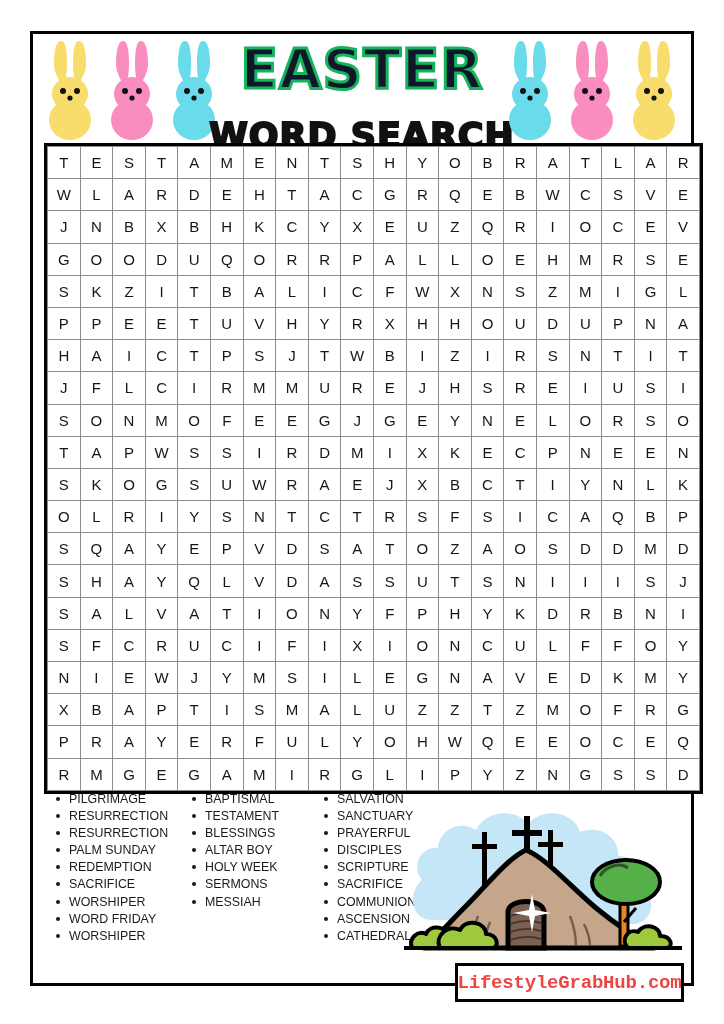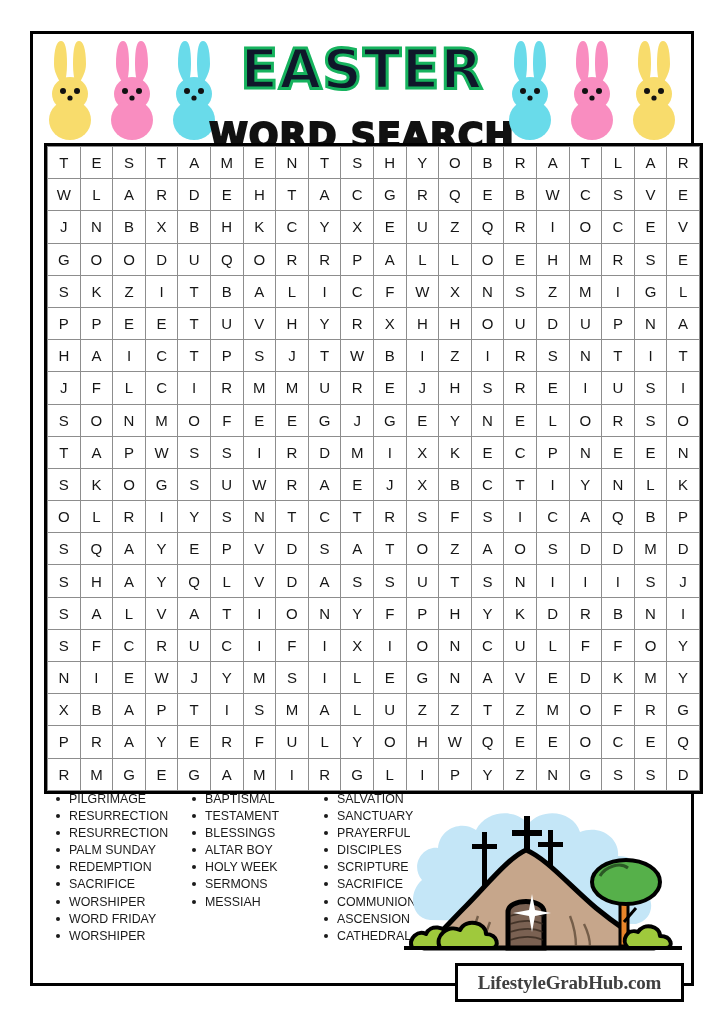--- a/index.html
+++ b/index.html
@@ -166,24 +166,24 @@
     width: 229px;
     height: 39px;
     border: 3px solid #000000;
     background: #ffffff;
     box-sizing: border-box;
     display: flex;
     align-items: center;
     justify-content: center;
   }
   .footer-badge span {
-    font-family: Liberation Serif, serif;
+    font-family: Liberation Mono, monospace;
     font-weight: bold;
     font-size: 19px;
-    color: #404040;
+    color: #ef4444;
     letter-spacing: -0.2px;
     white-space: nowrap;
   }
 </style>
 </head>
 <body>
 
 <div class="page">
 
   <div class="page-border"></div>

